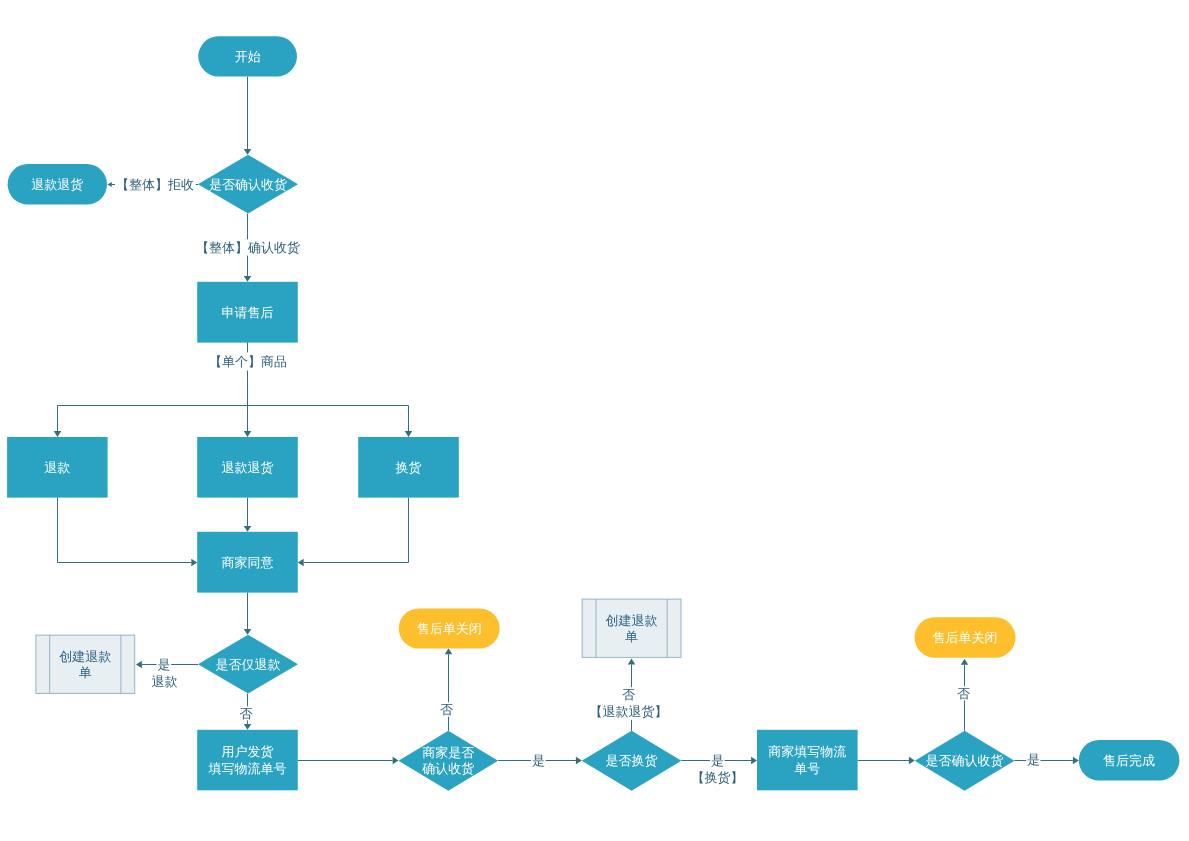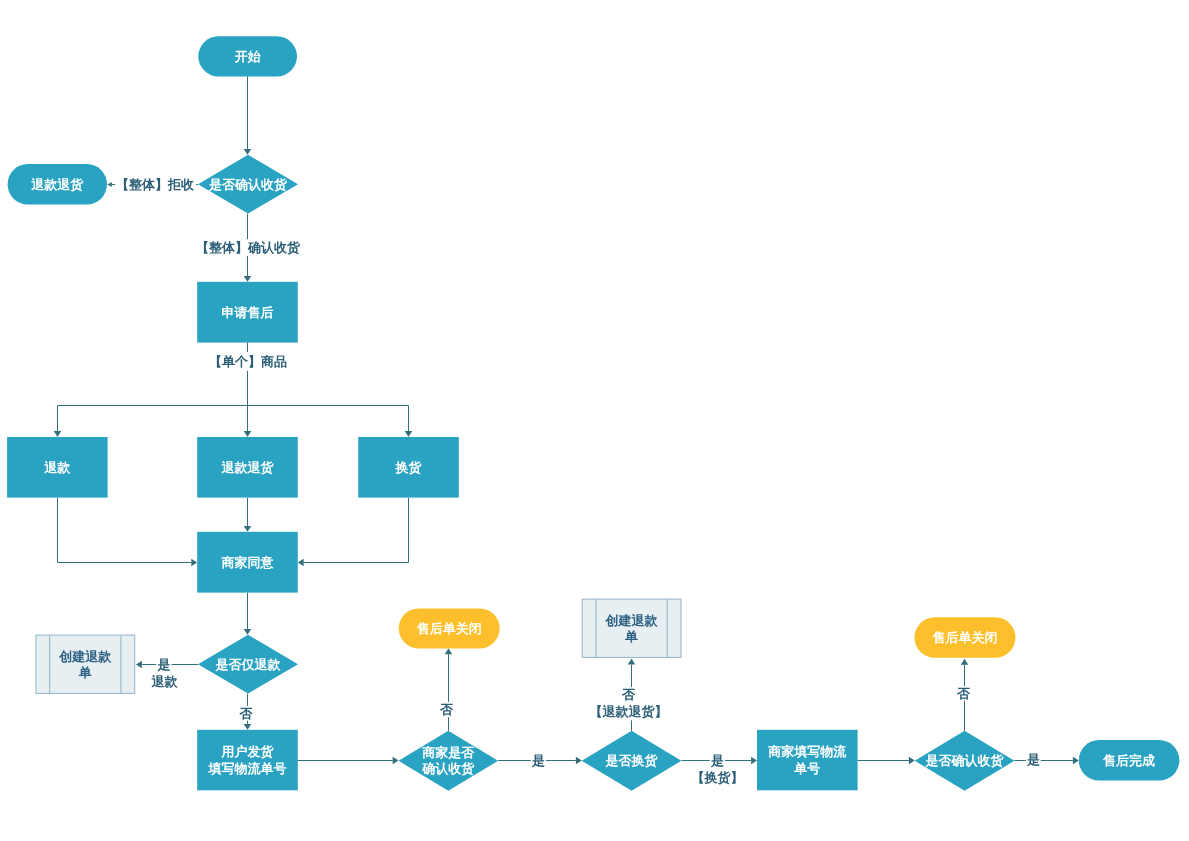--- a/index.html
+++ b/index.html
@@ -1,18 +1,18 @@
 <!DOCTYPE html>
 <html><head>
 <meta charset="utf-8">
 <title>售后流程图</title>
 <style>
   html,body{margin:0;padding:0;background:#ffffff;}
   body{width:1189px;height:841px;overflow:hidden;font-family:"Liberation Sans",sans-serif;}
-  #stage{position:relative;width:1189px;height:722px;font-weight:bold;}
+  #stage{position:relative;width:1189px;height:722px;}
   svg.flow{position:absolute;left:0;top:0;width:1189px;height:841px;display:block;}
   .node-label{font-family:"Liberation Sans",sans-serif;font-size:13px;fill:#ffffff;text-anchor:middle;dominant-baseline:central;}
   .edge-label{font-family:"Liberation Sans",sans-serif;font-size:13px;fill:#2C5F77;text-anchor:middle;dominant-baseline:central;
     paint-order:stroke fill;stroke:#ffffff;stroke-width:7px;stroke-linejoin:round;}
   .link{stroke:#336E7B;stroke-width:1;fill:none;}
 </style>
 </head>
 <body>
 
 <div id="stage">

